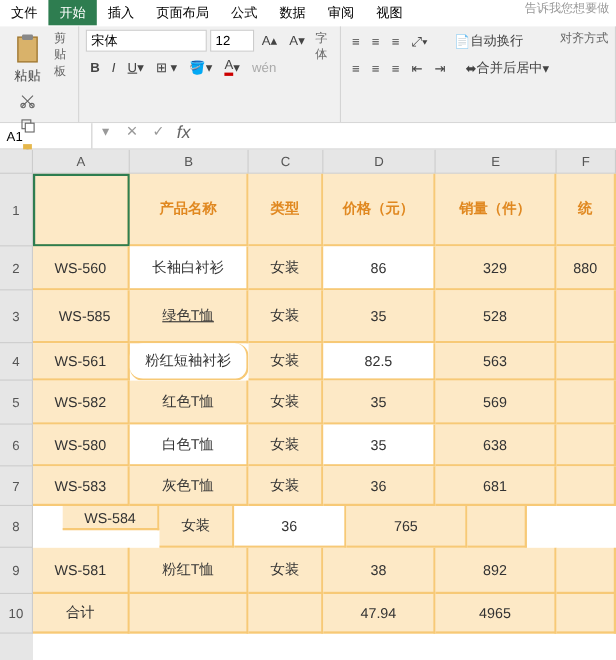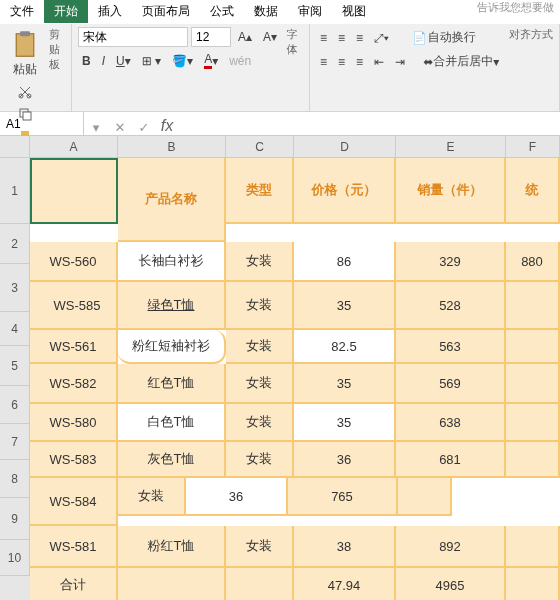--- a/index.html
+++ b/index.html
@@ -13,21 +13,21 @@
 .ribbon { display: flex; background: #f0f0f0; border-bottom: 1px solid #d4d4d4; height: 88px; }
 .grp { display: flex; border-right: 1px solid #d4d4d4; padding: 3px 6px 1px; }
 .grp-body { flex: 1; display: flex; flex-direction: column; gap: 3px; }
 .grp-label { text-align: center; font-size: 11px; color: #666; }
 .row { display: flex; align-items: center; gap: 3px; }
 .btn { display: inline-flex; align-items: center; justify-content: center; padding: 2px 4px; font-size: 12px; color: #444; cursor: pointer; border-radius: 2px; }
 .sel { border: 1px solid #ccc; background: #fff; font-size: 12px; padding: 1px 4px; height: 20px; display: flex; align-items: center; }
 .paste-big { display: flex; flex-direction: column; align-items: center; padding: 2px 4px; }
 .paste-big svg { width: 30px; height: 32px; }
 
-.formula-bar { display: flex; align-items: flex-end; border-bottom: 1px solid #ccc; height: 24px; background: #fff; }
+.formula-bar { display: flex; align-items: flex-start; border-bottom: 1px solid #ccc; height: 24px; background: #fff; }
 .name-box { width: 84px; border-right: 1px solid #ccc; padding: 0 6px; font-size: 12px; height: 100%; display: flex; align-items: center; }
 .fb-btn { width: 24px; text-align: center; color: #999; font-size: 13px; }
 .fx { font-style: italic; color: #666; width: 22px; text-align: center; }
 .fb-input { flex: 1; padding: 0 6px; font-size: 12px; height: 100%; }
 
 .sheet { display: flex; height: 464px; overflow: hidden; }
 .row-hdrs { width: 30px; background: #e6e6e6; }
 .row-hdrs .corner { height: 22px; border-bottom: 1px solid #ccc; border-right: 1px solid #ccc; background: #e6e6e6; }
 .row-hdrs .rh { border-bottom: 1px solid #ccc; border-right: 1px solid #ccc; display: flex; align-items: center; justify-content: center; font-size: 12px; color: #555; }
 .cols { flex: 1; overflow: hidden; }
@@ -173,21 +173,21 @@
         <div class="ch wA">A</div>
         <div class="ch wB">B</div>
         <div class="ch wC">C</div>
         <div class="ch wD">D</div>
         <div class="ch wE">E</div>
         <div class="ch wF">F</div>
       </div>
     <div class="cells" id="cells">
         <div class="crow">
           <div class="cell hdr-cell wA actv" style="height: 66px;"></div>
-          <div class="cell hdr-cell wB" style="height: 84px; text-align: right;">产品名称</div>
+          <div class="cell hdr-cell wB" style="height: 66px; text-align: right;">产品名称</div>
           <div class="cell hdr-cell wC" style="height: 66px;">类型</div>
           <div class="cell hdr-cell wD" style="height: 66px;">价格（元）</div>
           <div class="cell hdr-cell wE" style="height: 66px;">销量（件）</div>
           <div class="cell hdr-cell wF" style="height: 66px;">统</div>
         </div>
         <div class="crow">
           <div class="cell wA" style="height: 40px;">WS-560</div>
           <div class="cell wB white" style="height: 40px;">长袖白衬衫</div>
           <div class="cell wC" style="height: 40px;">女装</div>
           <div class="cell wD white" style="height: 40px;">86</div>
@@ -228,21 +228,21 @@
         </div>
         <div class="crow">
           <div class="cell wA" style="height: 36px;">WS-583</div>
           <div class="cell wB" style="height: 36px;">灰色T恤</div>
           <div class="cell wC" style="height: 36px;">女装</div>
           <div class="cell wD" style="height: 36px;">36</div>
           <div class="cell wE" style="height: 36px;">681</div>
           <div class="cell wF" style="height: 36px;"></div>
         </div>
         <div class="crow">
-          <div class="cell wA" style="height: 48px;">WS-584</div>
+          <div class="cell wA" style="height: 22px; margin-left: 27px;">WS-584</div>
           <div class="cell wC" style="height: 38px;">女装</div>
           <div class="cell wD white" style="height: 38px;">36</div>
           <div class="cell wE" style="height: 38px;">765</div>
           <div class="cell wF" style="height: 38px;"></div>
         </div>
         <div class="crow">
           <div class="cell wA" style="height: 42px;">WS-581</div>
           <div class="cell wB" style="height: 42px;">粉红T恤</div>
           <div class="cell wC" style="height: 42px;">女装</div>
           <div class="cell wD" style="height: 42px;">38</div>

